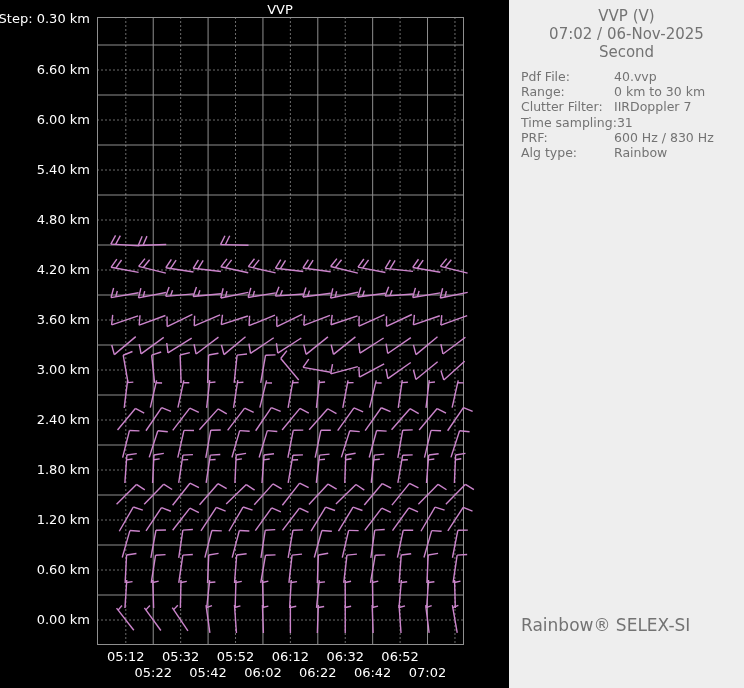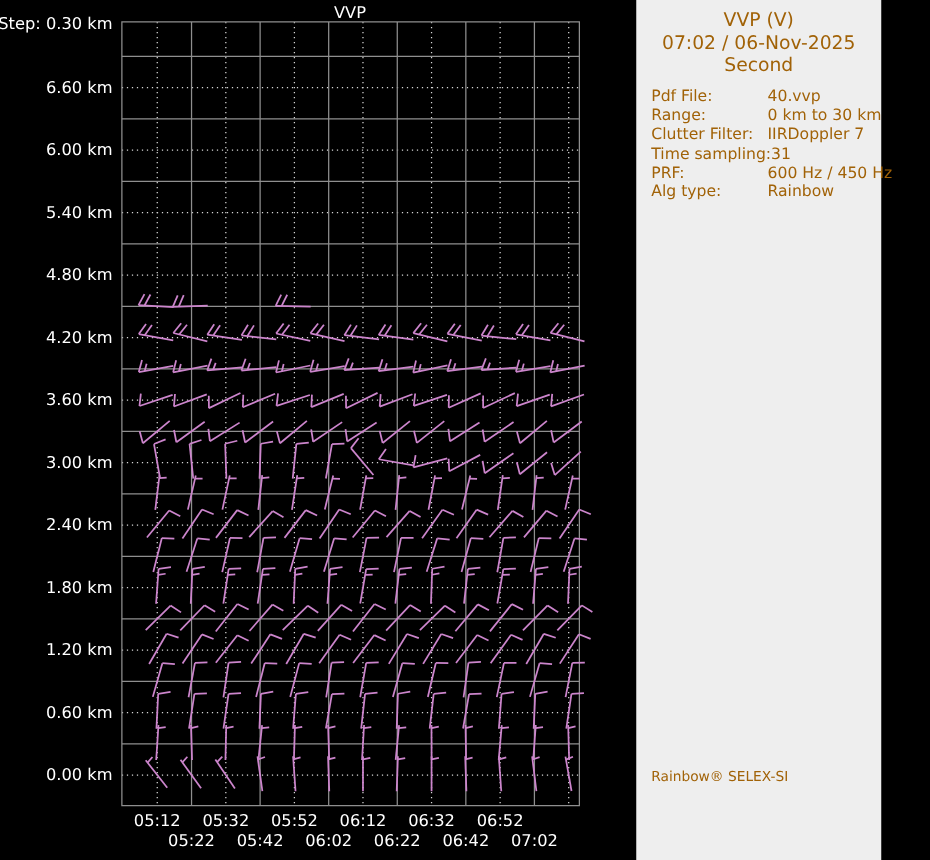--- a/index.html
+++ b/index.html
@@ -1,26 +1,26 @@
 <!DOCTYPE html>
 <html><head>
 <meta charset="utf-8">
 <style>
   html,body{margin:0;padding:0;background:#000;}
   .root{position:relative;width:744px;height:688px;background:#000;overflow:hidden;
         font-family:"DejaVu Sans","Liberation Sans",sans-serif;}
   svg text{font-family:"DejaVu Sans","Liberation Sans",sans-serif;}
-  .panel{position:absolute;left:509px;top:0;width:196px;height:688px;background:#eeeeee;color:#a16207;}
+  .panel{position:absolute;left:509px;top:0;width:235px;height:688px;background:#eeeeee;color:#737373;}
   .panel-header{padding-top:7px;text-align:center;font-size:15px;line-height:18px;}
   .panel-header div{white-space:nowrap;}
   .fields{margin-top:8px;padding-left:12px;font-size:12.5px;line-height:15.2px;}
   .frow{display:flex;white-space:nowrap;align-items:flex-end;}
   .flabel{min-width:93px;}
   .fvalue{flex:1;}
-  .brand{position:absolute;left:12px;top:615px;font-size:11px;white-space:nowrap;}
+  .brand{position:absolute;left:12px;top:615px;font-size:17px;white-space:nowrap;}
 </style>
 </head>
 <body>
 
 <div class="root">
 
   <svg id="chart-svg" width="509" height="688" viewBox="0 0 509 688">
     <g id="grid-layer">
         <line x1="97.5" y1="45" x2="463.5" y2="45" stroke="#8f8f8f" stroke-width="1"></line>
         <line x1="97.5" y1="95" x2="463.5" y2="95" stroke="#8f8f8f" stroke-width="1"></line>
@@ -549,21 +549,21 @@
       <div class="frow">
         <span class="flabel">Clutter Filter:</span>
         <span class="fvalue">IIRDoppler 7</span>
       </div>
       <div class="frow">
         <span class="flabel">Time sampling:</span>
         <span class="fvalue">31</span>
       </div>
       <div class="frow">
         <span class="flabel">PRF:</span>
-        <span class="fvalue">600 Hz / 450 Hz</span>
+        <span class="fvalue">600 Hz / 830 Hz</span>
       </div>
       <div class="frow">
         <span class="flabel">Alg type:</span>
         <span class="fvalue">Rainbow</span>
       </div>
     </div>
     <div class="brand">Rainbow® SELEX-SI</div>
   </div>
 
 </div>

